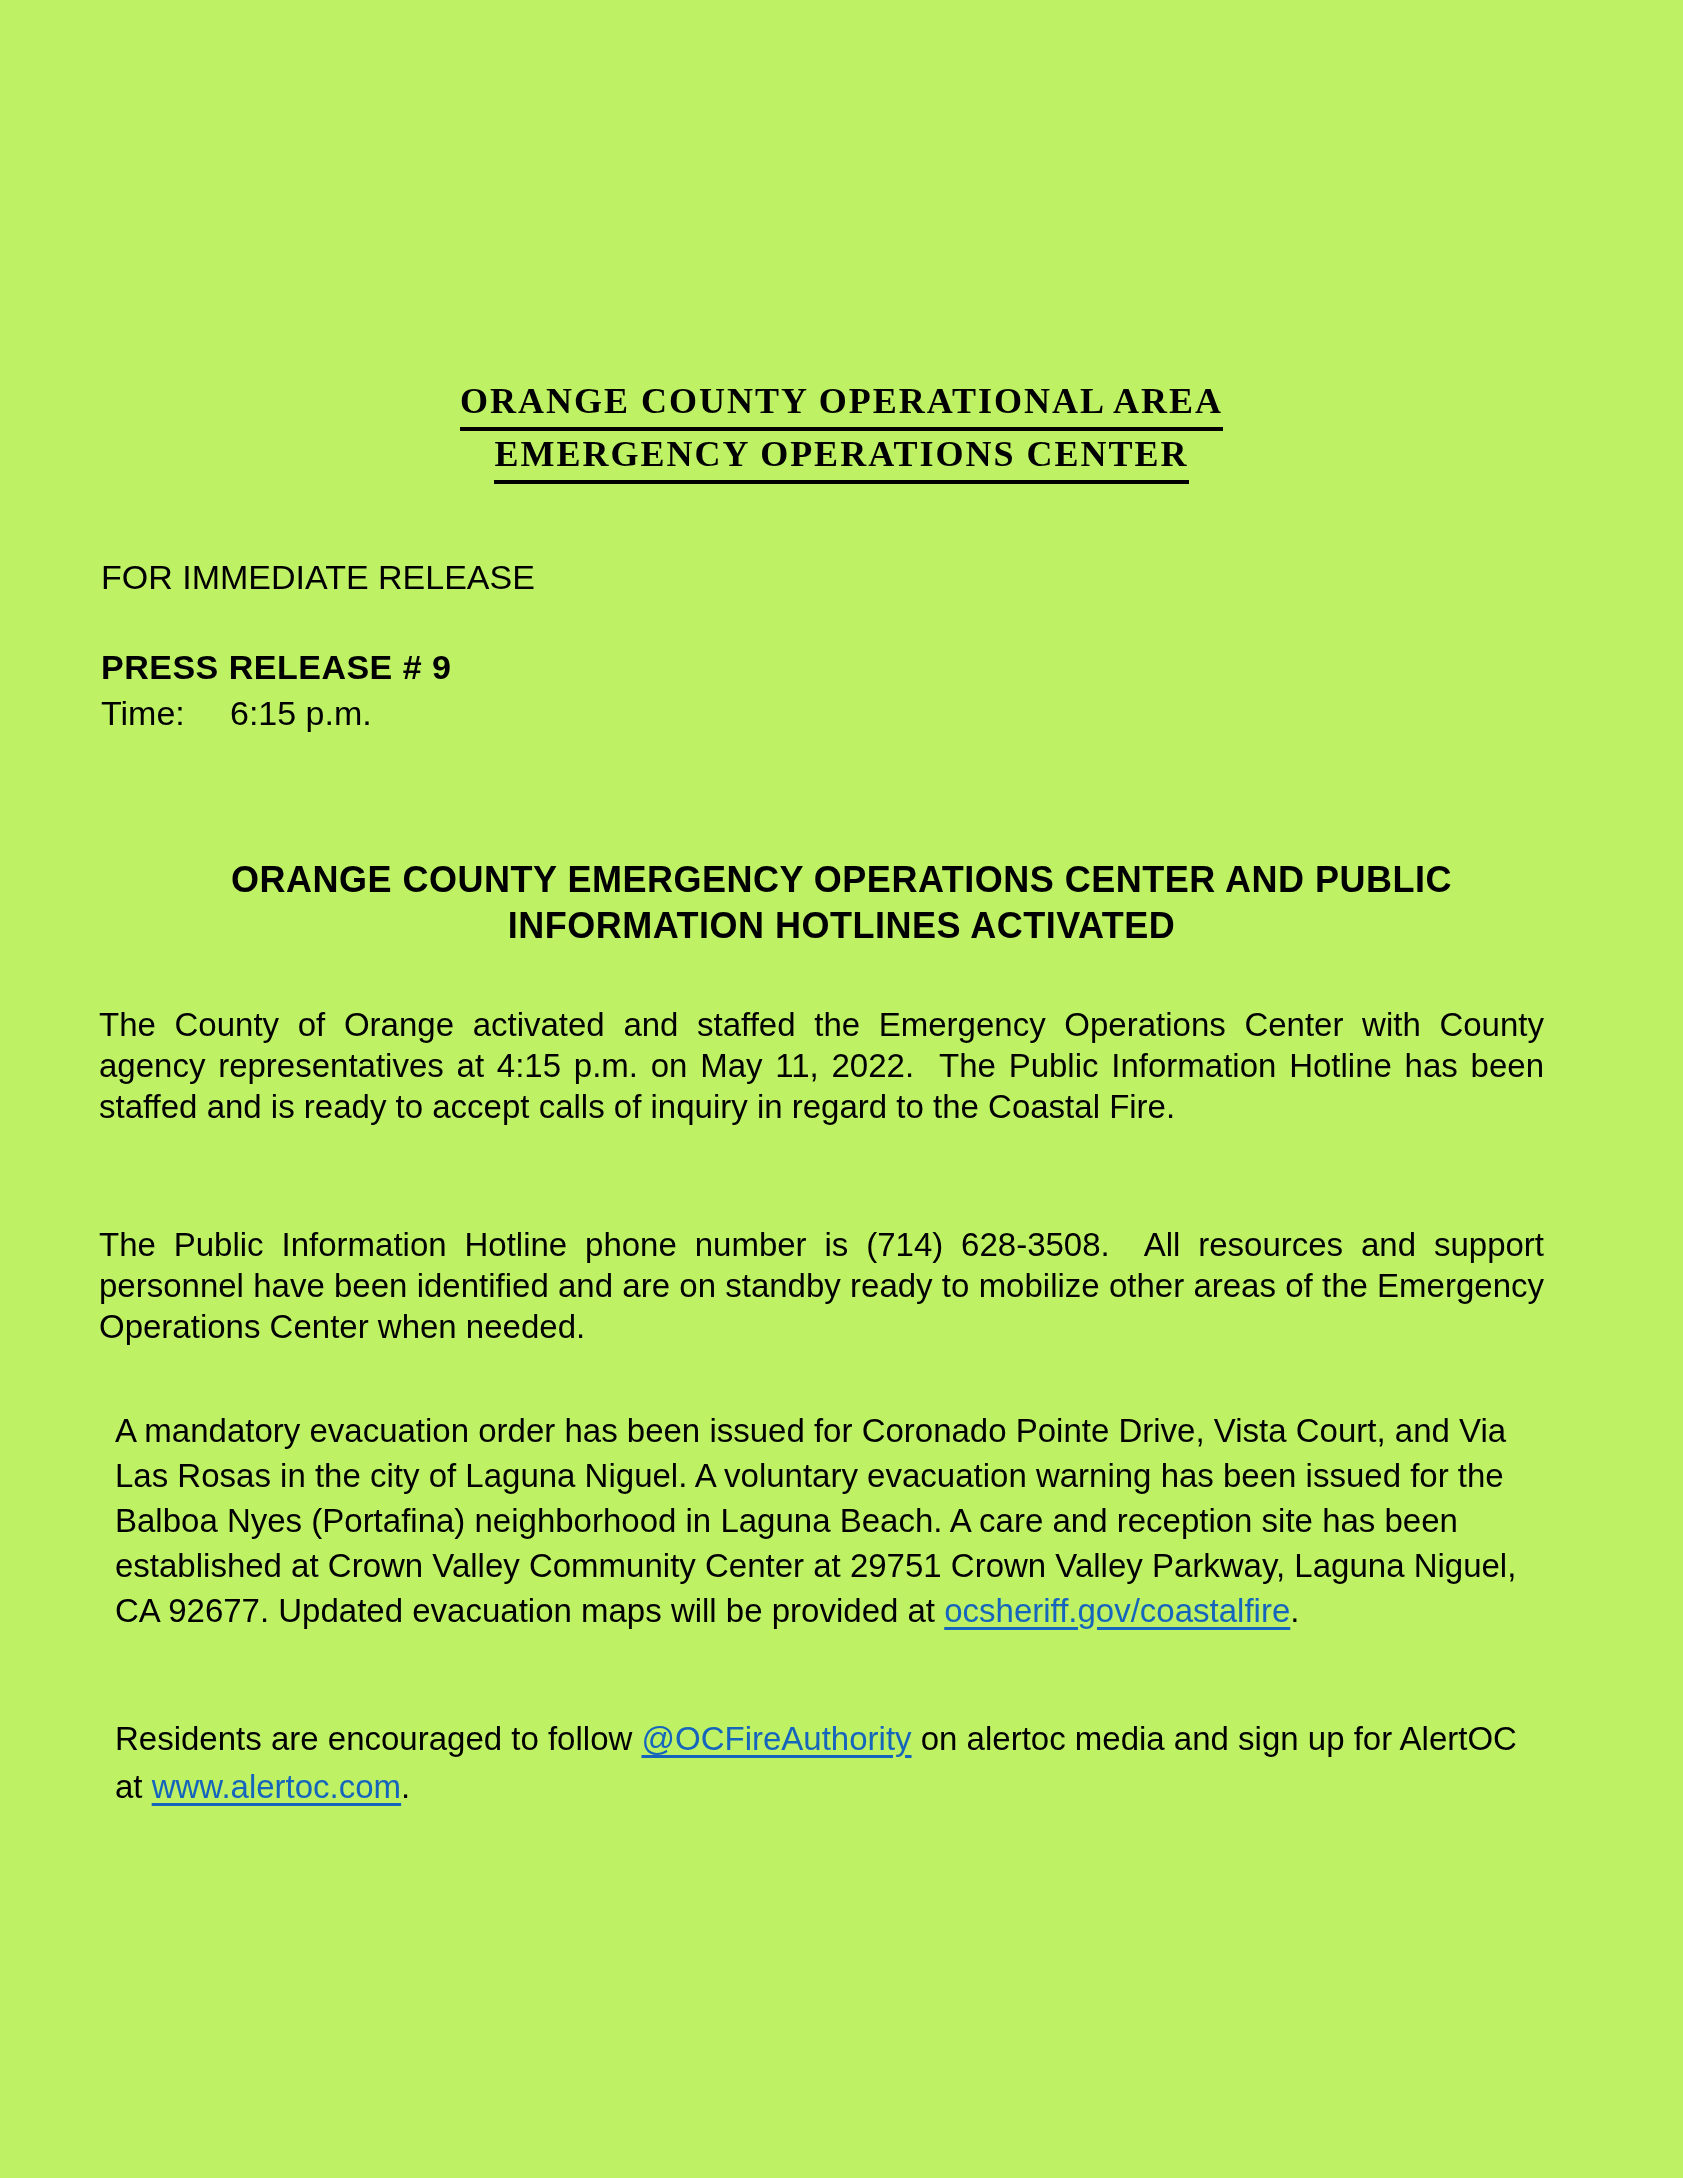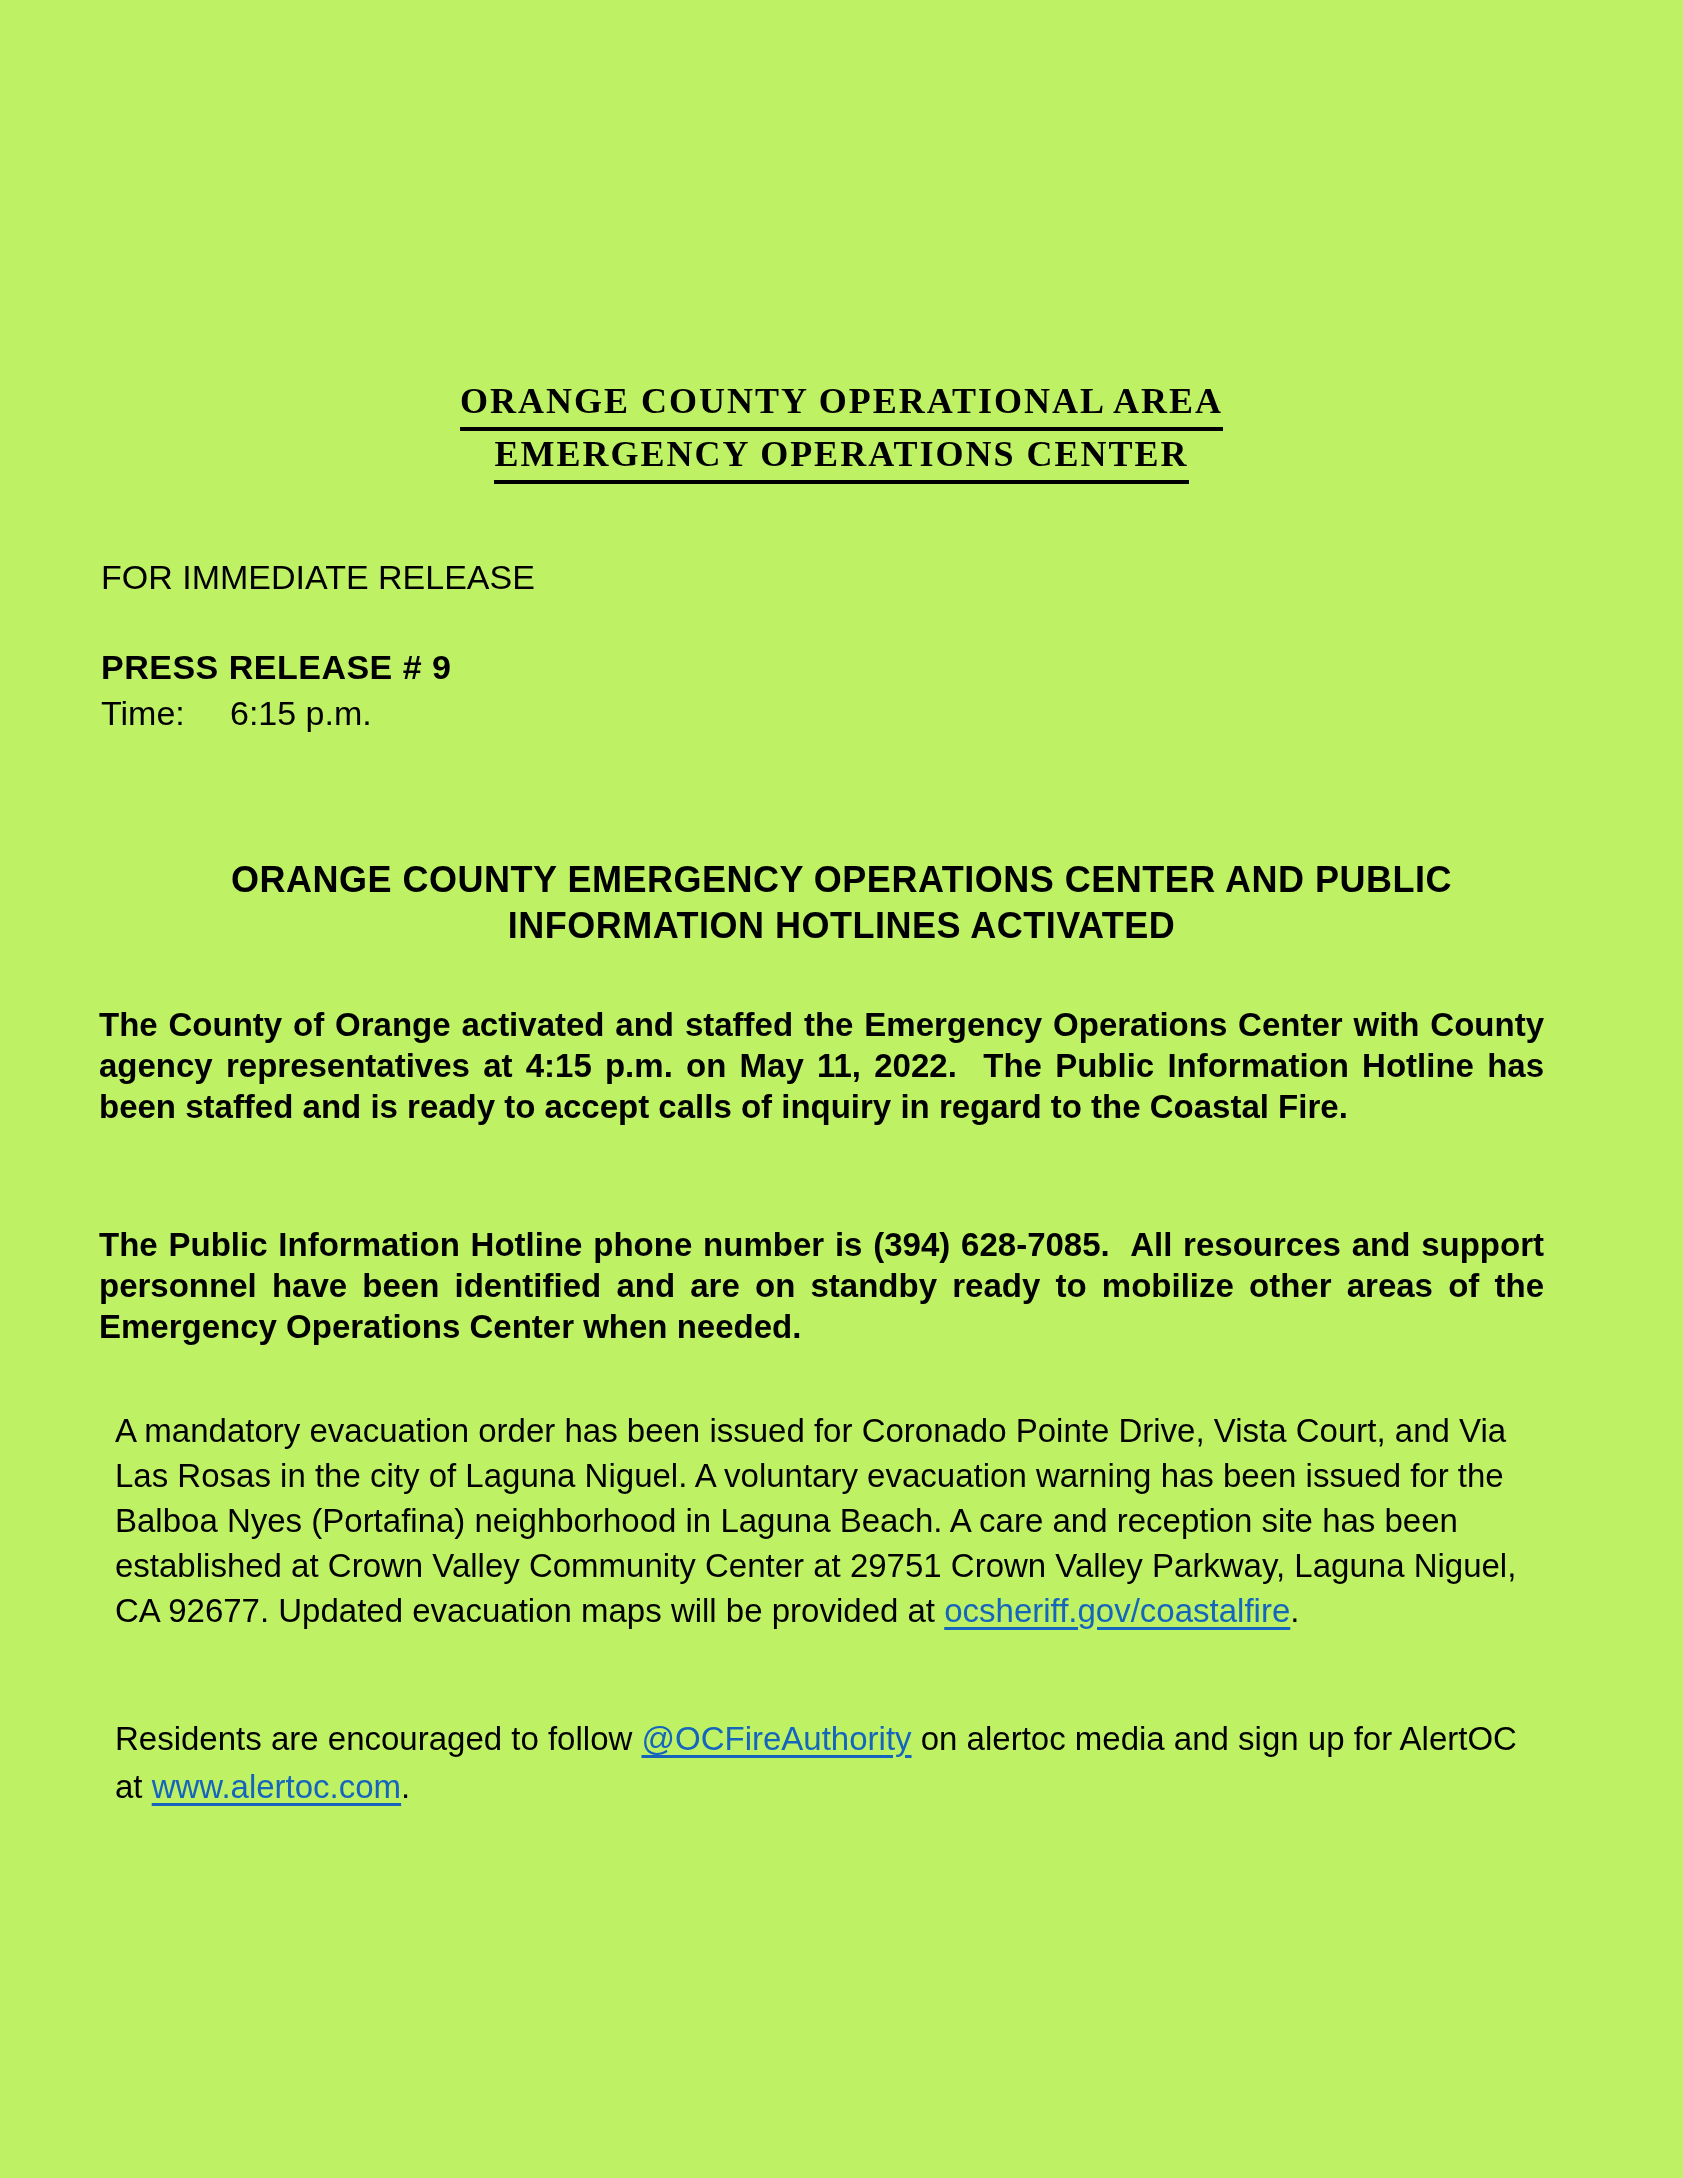--- a/index.html
+++ b/index.html
@@ -73,21 +73,20 @@
   }
   
   .para {
     position: absolute;
     margin: 0;
     font-size: 33px;
     white-space: pre-wrap;
   }
   .para.justified {
     text-align: justify;
-    font-weight: bold;
   }
   .p1 {
     top: 1004px;
     left: 99px;
     width: 1445px;
     line-height: 41px;
   }
   .p2 {
     top: 1224px;
     left: 99px;
@@ -131,20 +130,20 @@
     <div class="pr-number">PRESS RELEASE # 9</div>
     <div class="meta-row">
       <span class="meta-label">Time:</span><span class="meta-value">6:15 p.m.</span>
     </div>
   </section>
 
   <h1 class="headline">ORANGE COUNTY EMERGENCY OPERATIONS CENTER AND PUBLIC INFORMATION HOTLINES ACTIVATED</h1>
 
   <p class="para justified p1">The County of Orange activated and staffed the Emergency Operations Center with County agency representatives at 4:15 p.m. on May 11, 2022.  The Public Information Hotline has been staffed and is ready to accept calls of inquiry in regard to the Coastal Fire.</p>
 
-  <p class="para justified p2">The Public Information Hotline phone number is (394) 628-7085.  All resources and support personnel have been identified and are on standby ready to mobilize other areas of the Emergency Operations Center when needed.</p>
+  <p class="para justified p2">The Public Information Hotline phone number is (714) 628-3508.  All resources and support personnel have been identified and are on standby ready to mobilize other areas of the Emergency Operations Center when needed.</p>
 
   <p class="para p3"><span>A mandatory evacuation order has been issued for Coronado Pointe Drive, Vista Court, and Via Las Rosas in the city of Laguna Niguel. A voluntary evacuation warning has been issued for the Balboa Nyes (Portafina) neighborhood in Laguna Beach. A care and reception site has been established at Crown Valley Community Center at 29751 Crown Valley Parkway, Laguna Niguel, CA 92677. Updated evacuation maps will be provided at </span><a href="#" class="doc-link">ocsheriff.gov/coastalfire</a><span>.</span></p>
 
   <p class="para p4"><span>Residents are encouraged to follow </span><a href="#" class="doc-link">@OCFireAuthority</a><span> on alertoc media and sign up for AlertOC at </span><a href="#" class="doc-link">www.alertoc.com</a><span>.</span></p>
 
 </div>
 
 
 </body></html>

